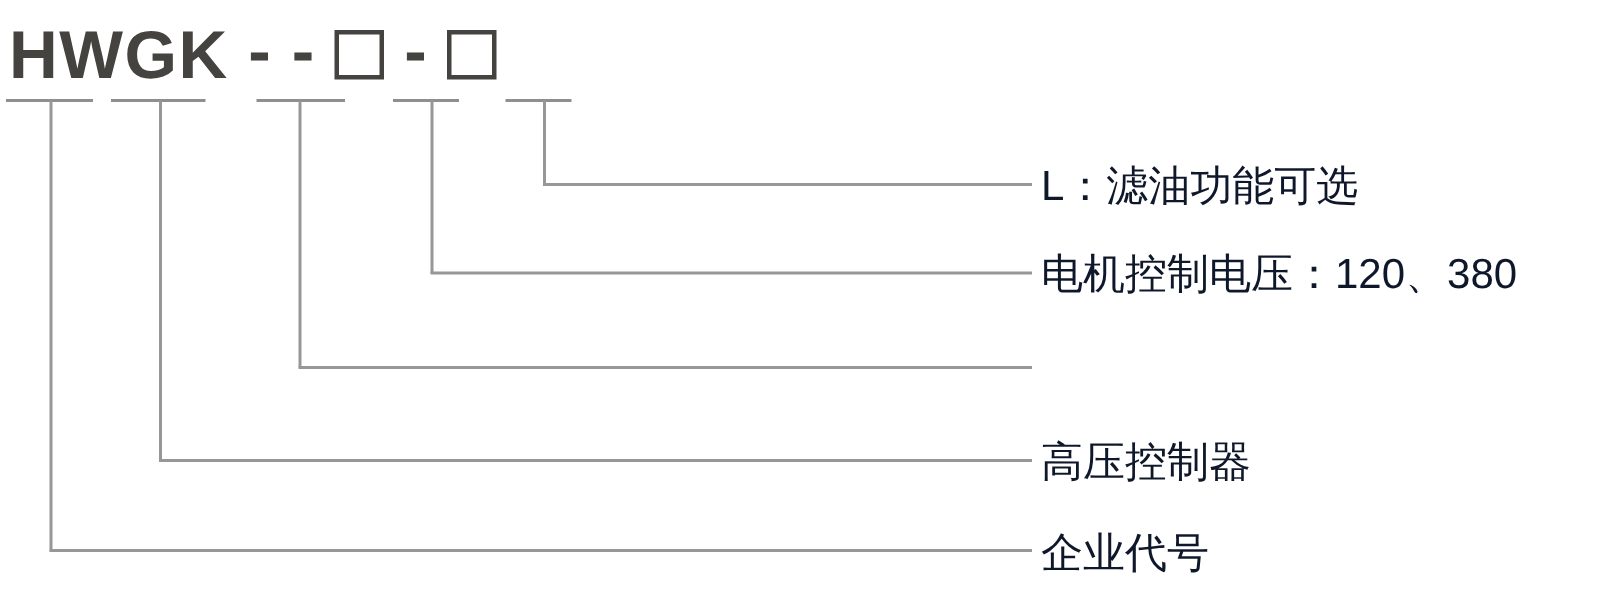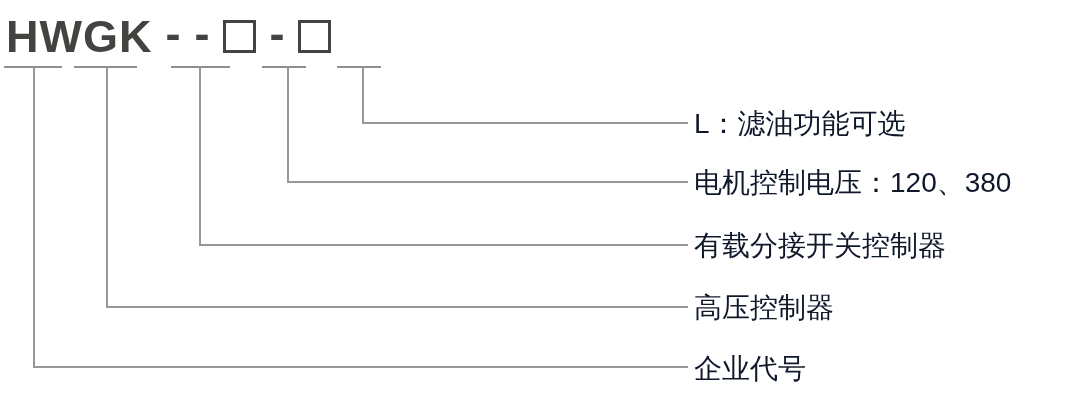--- a/index.html
+++ b/index.html
@@ -118,17 +118,16 @@
   <div class="vl vl4"></div>
   <div class="vl vl5"></div>
   <div class="hl hl1"></div>
   <div class="hl hl2"></div>
   <div class="hl hl3"></div>
   <div class="hl hl4"></div>
   <div class="hl hl5"></div>
 
   <div class="lbl lbl1">L：滤油功能可选</div>
   <div class="lbl lbl2">电机控制电压：120、380</div>
-  <div class="lbl lbl3">有载分接开关控制器</div>
   <div class="lbl lbl5">企业代号</div>
   <div class="lbl lbl4">高压控制器</div>
 
 </div>
 
 </body></html>

